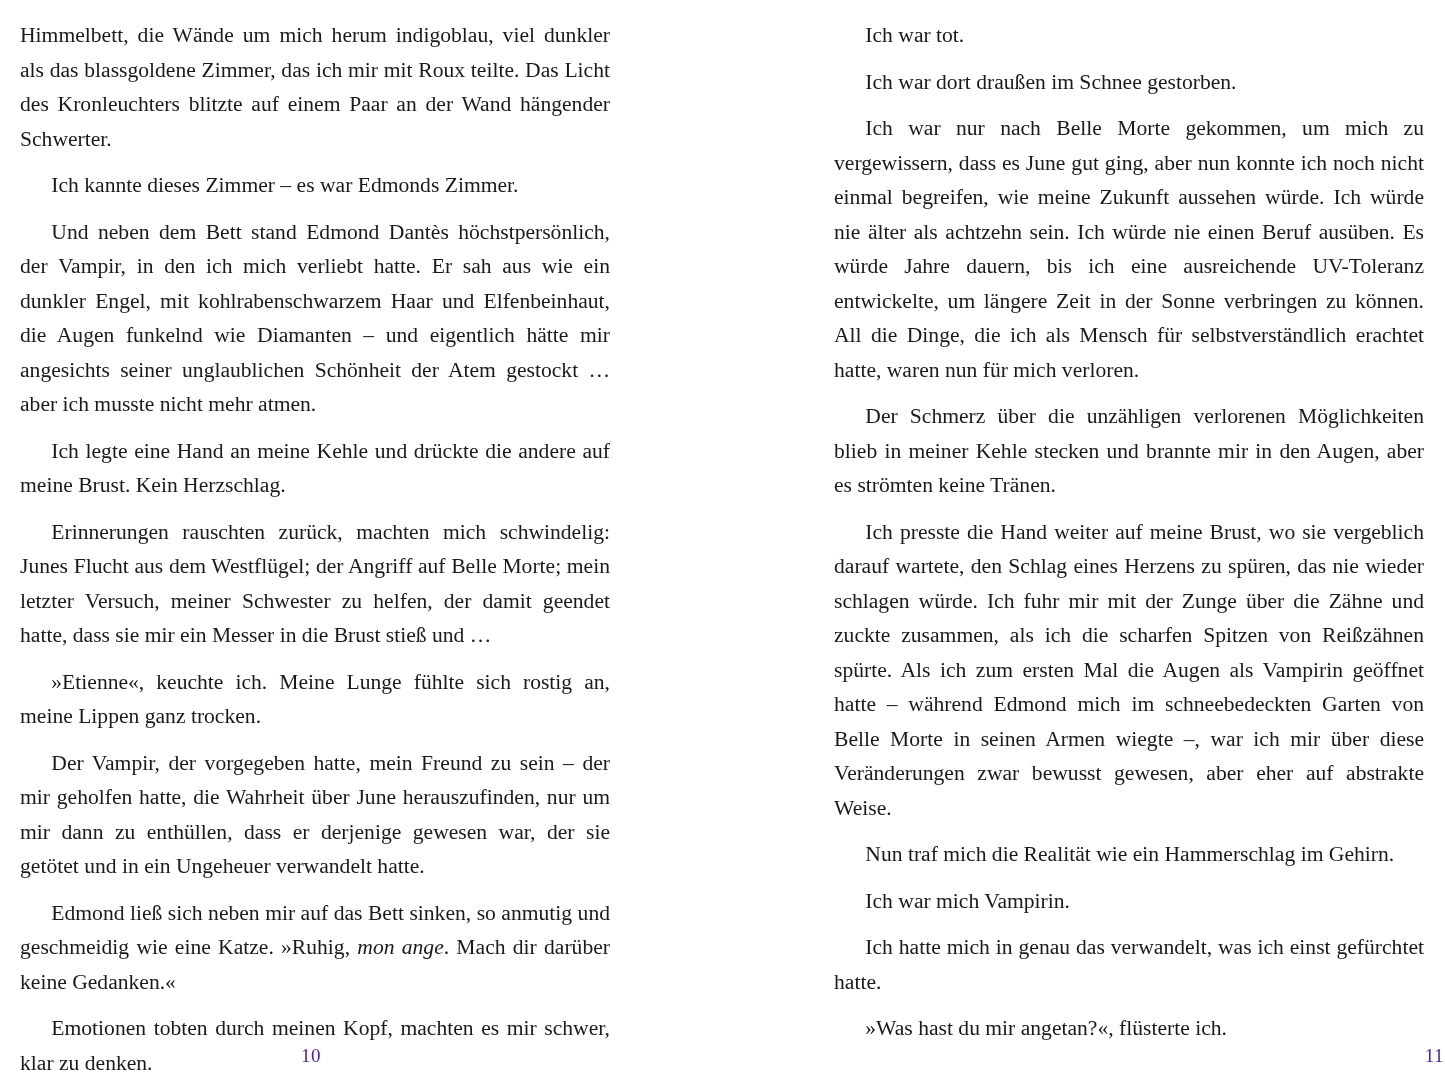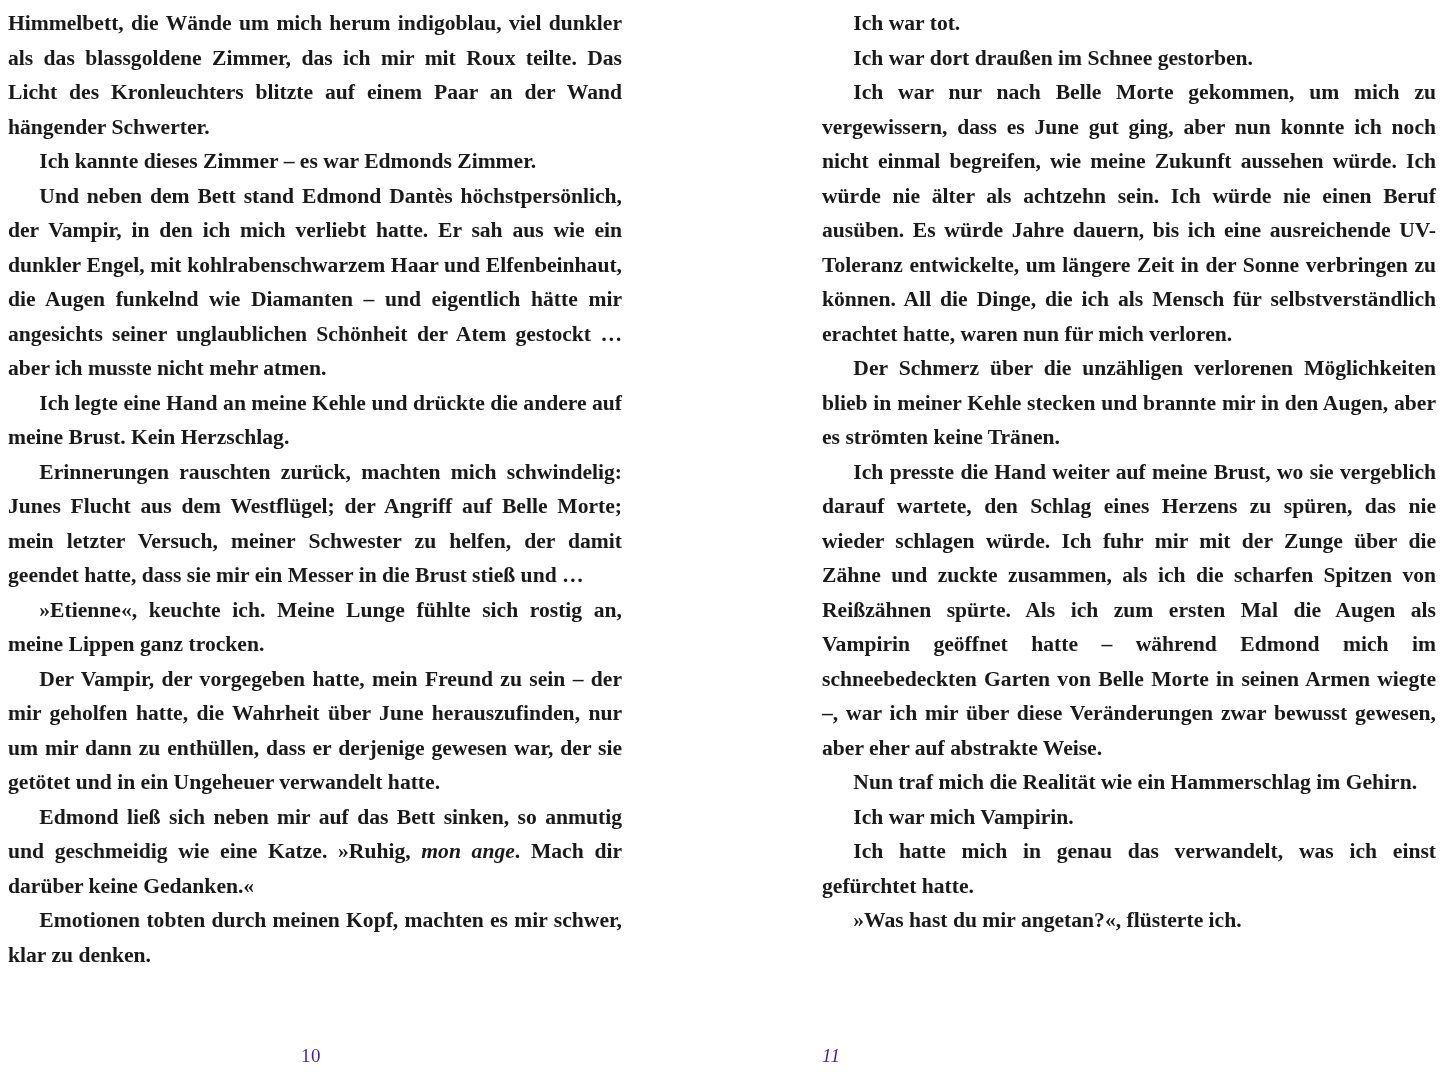--- a/index.html
+++ b/index.html
@@ -35,23 +35,22 @@
     padding: 6px 8px 0 100px;
   }
   .textblock {
     font-size: 21.6px;
     line-height: 34.5px;
     text-align: justify;
     text-justify: inter-word;
     hyphens: manual;
   }
   .textblock p {
-    margin: 0;
+    margin: 12px;
     text-indent: 1.45em;
-    font-weight: bold;
   }
   .textblock p.noindent {
     text-indent: 0;
   }
   .textblock p em {
     font-style: italic;
   }
   .folio {
     position: absolute;
     bottom: 22px;
@@ -60,22 +59,21 @@
     letter-spacing: 0.5px;
   }
   .folio-left {
     left: 0;
     right: 100px;
     text-align: center;
   }
   .folio-right {
     left: 100px;
     right: 0;
-    text-align: left;
-    font-style: italic;
+    text-align: right;
   }
 </style>
 </head>
 <body>
 
 <div class="spread">
 
   <div class="page page-left">
     <div class="textblock">
       <p class="noindent">Himmelbett, die Wände um mich herum indigoblau, viel dunkler als das blassgoldene Zimmer, das ich mir mit Roux teilte. Das Licht des Kronleuchters blitzte auf einem Paar an der Wand hängender Schwerter.</p>

